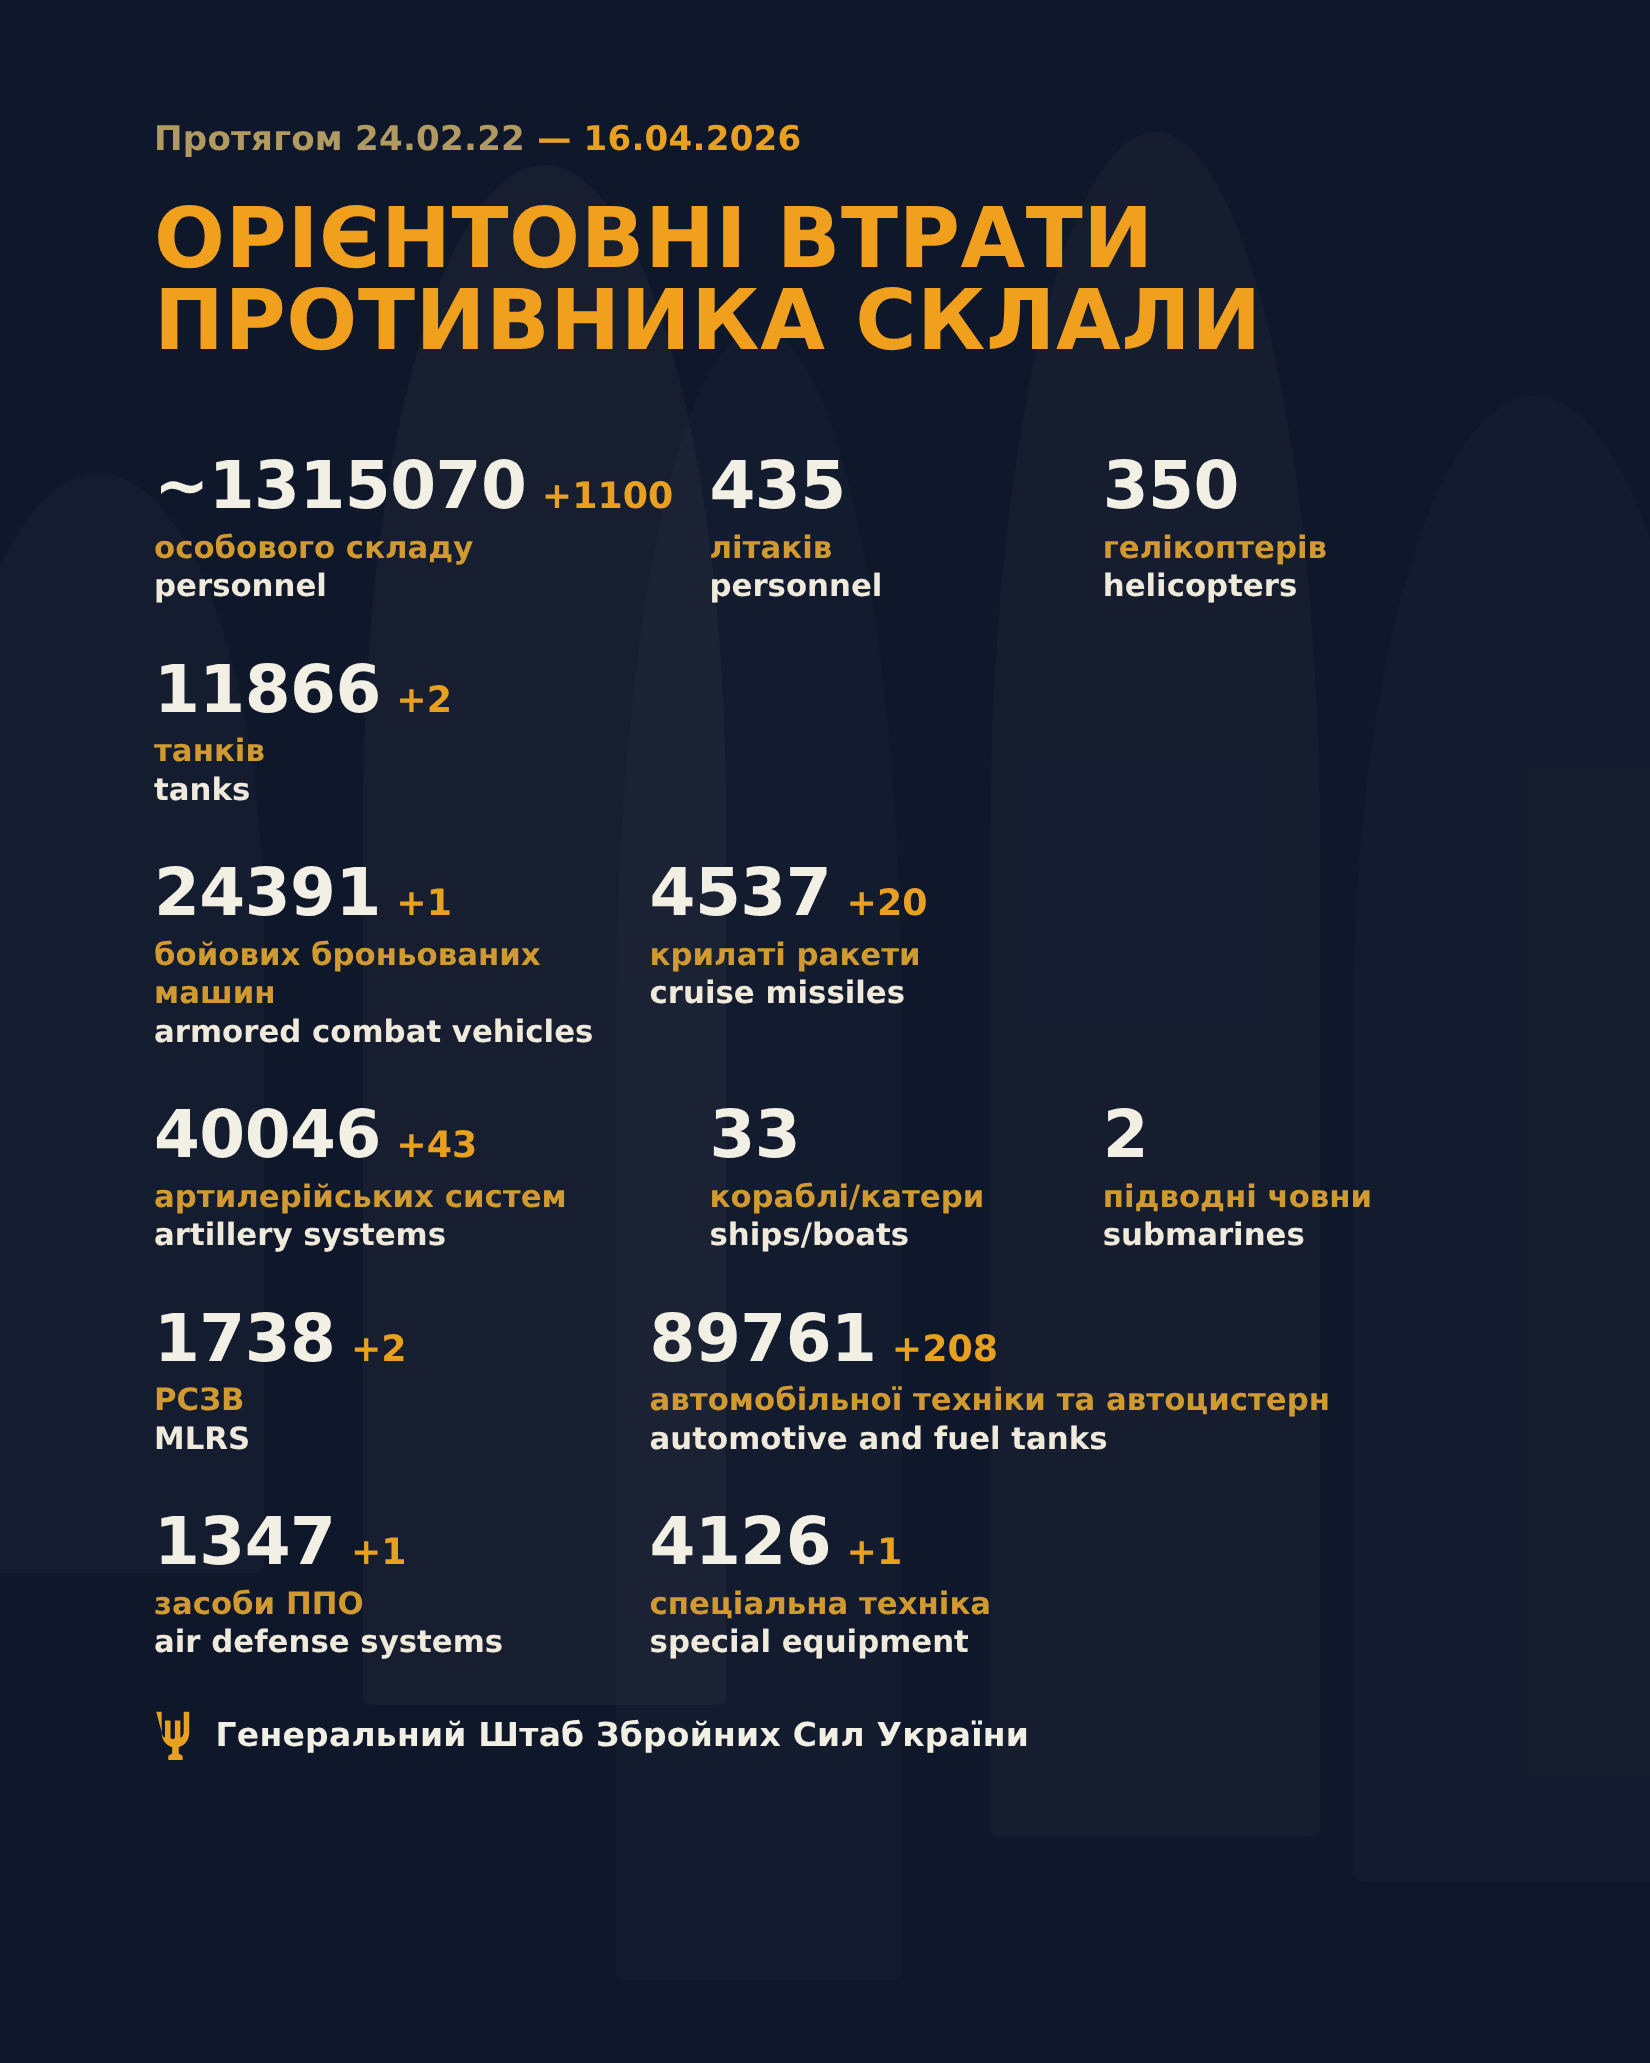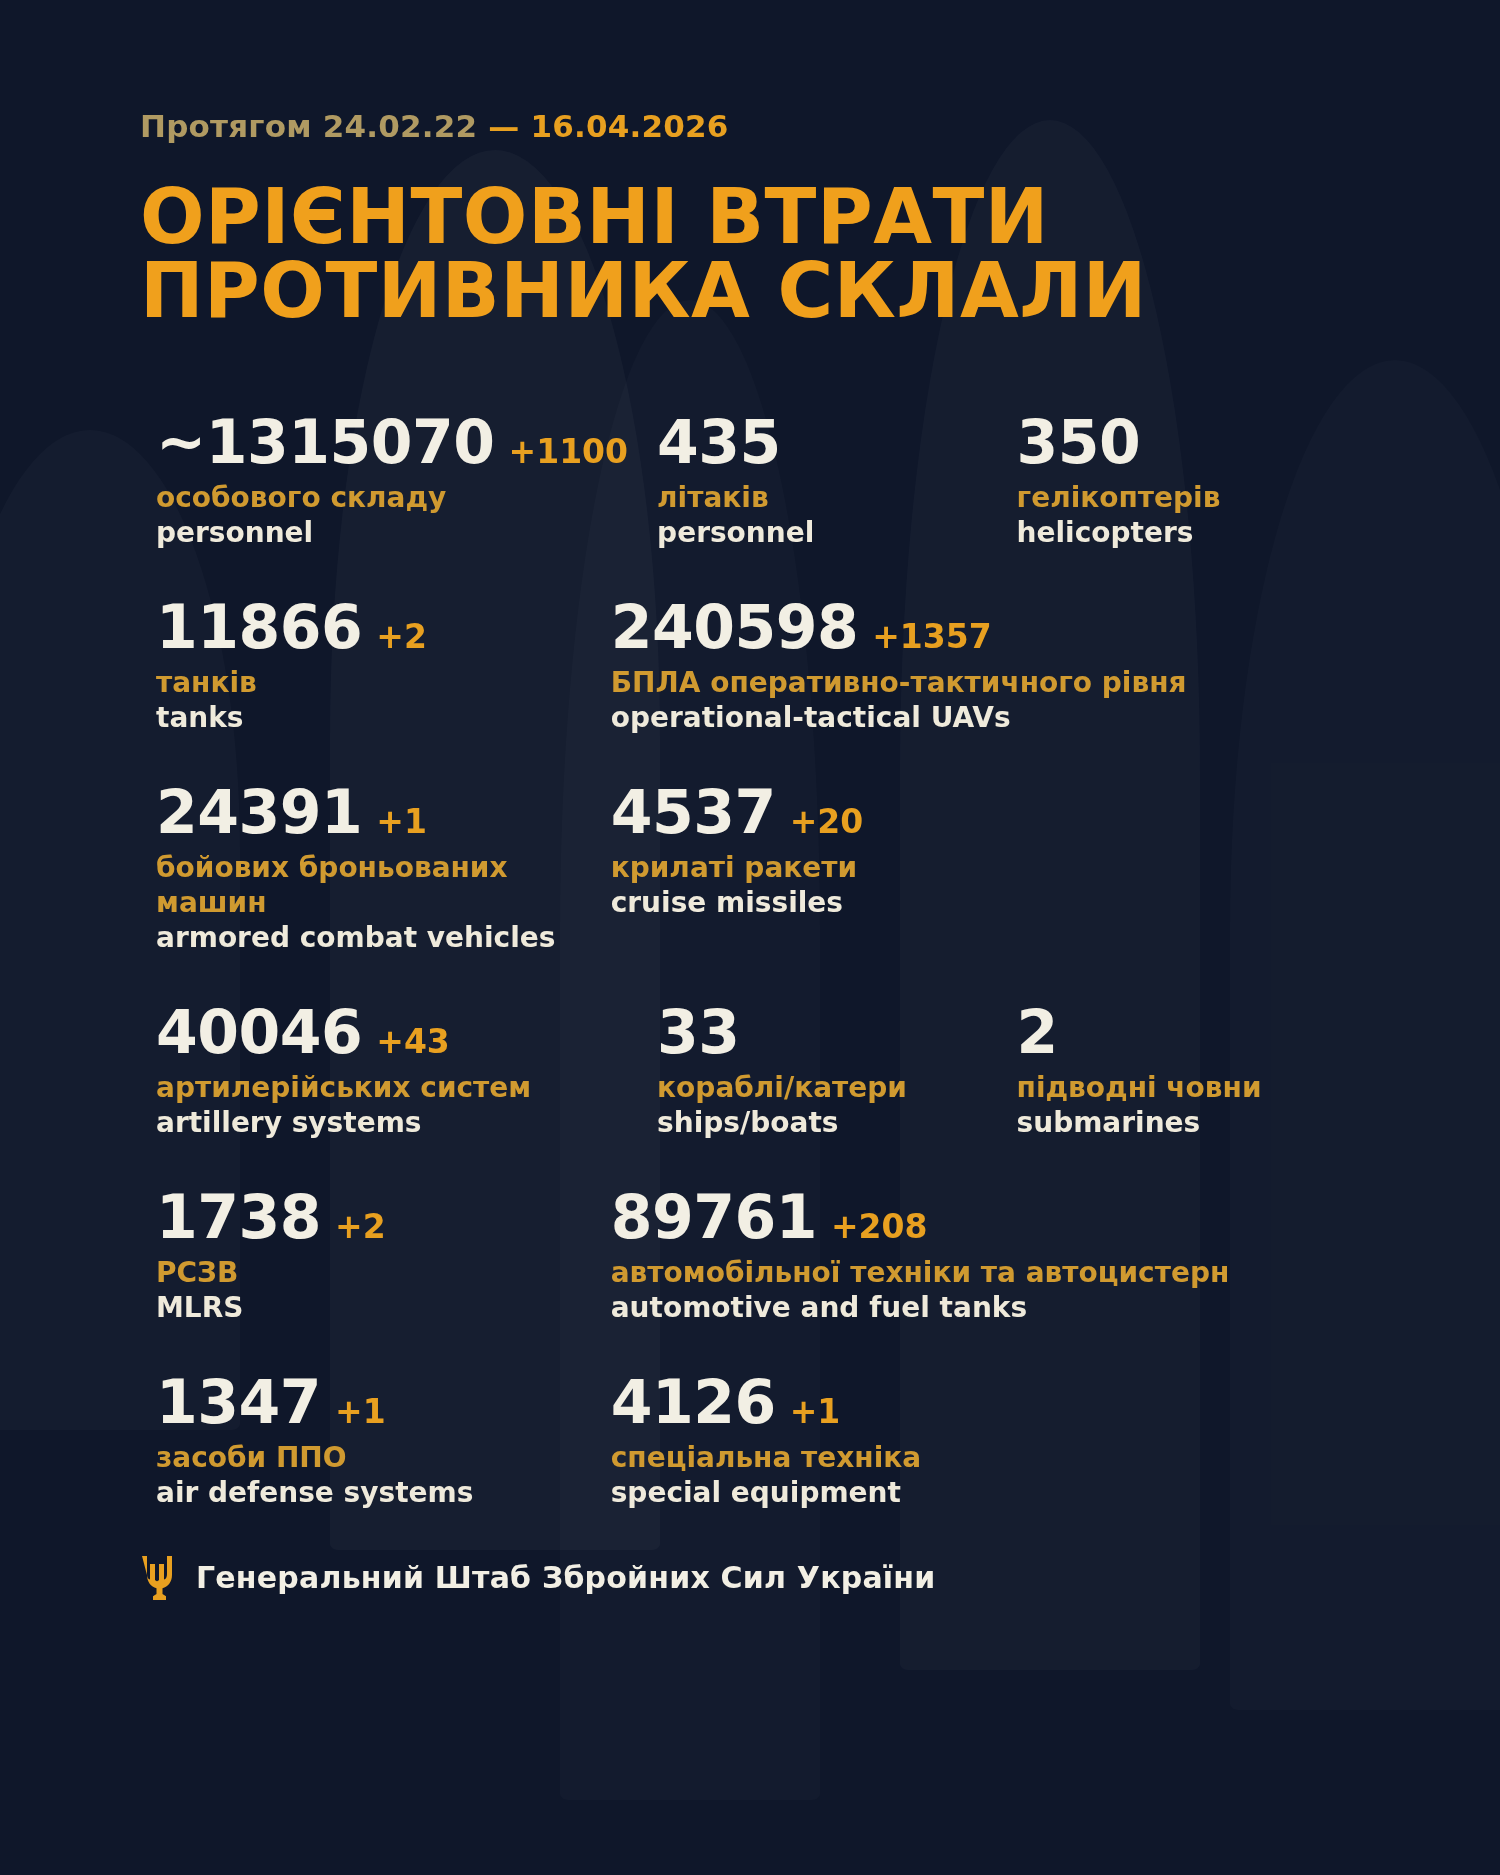--- a/index.html
+++ b/index.html
@@ -70,21 +70,20 @@
   .grid {
     margin-top: 82px;
   }
   .row {
     display: flex;
     align-items: flex-start;
     margin-bottom: 46px;
   }
   .cell {
     display: block;
-    margin-left: 16px;
   }
   .cell.c1 { width: 565px; }
   .cell.c2 { width: 400px; }
   .cell.c3 { width: 400px; }
   .cell.wide { width: 965px; }
 
   .num-line {
     display: flex;
     align-items: baseline;
     white-space: nowrap;
@@ -190,28 +189,20 @@
 
       <div class="row">
         <div class="cell c1">
           <div class="num-line">
             <span class="num">11866</span>
             <span class="delta">+2</span>
           </div>
           <div class="ua">танків</div>
           <div class="en">tanks</div>
         </div>
-        <div class="cell wide">
-          <div class="num-line">
-            <span class="num">240598</span>
-            <span class="delta">+1357</span>
-          </div>
-          <div class="ua">БПЛА оперативно-тактичного рівня</div>
-          <div class="en">operational-tactical UAVs</div>
-        </div>
       </div>
 
       <div class="row">
         <div class="cell c1">
           <div class="num-line">
             <span class="num">24391</span>
             <span class="delta">+1</span>
           </div>
           <div class="ua">бойових броньованих машин</div>
           <div class="en">armored combat vehicles</div>

